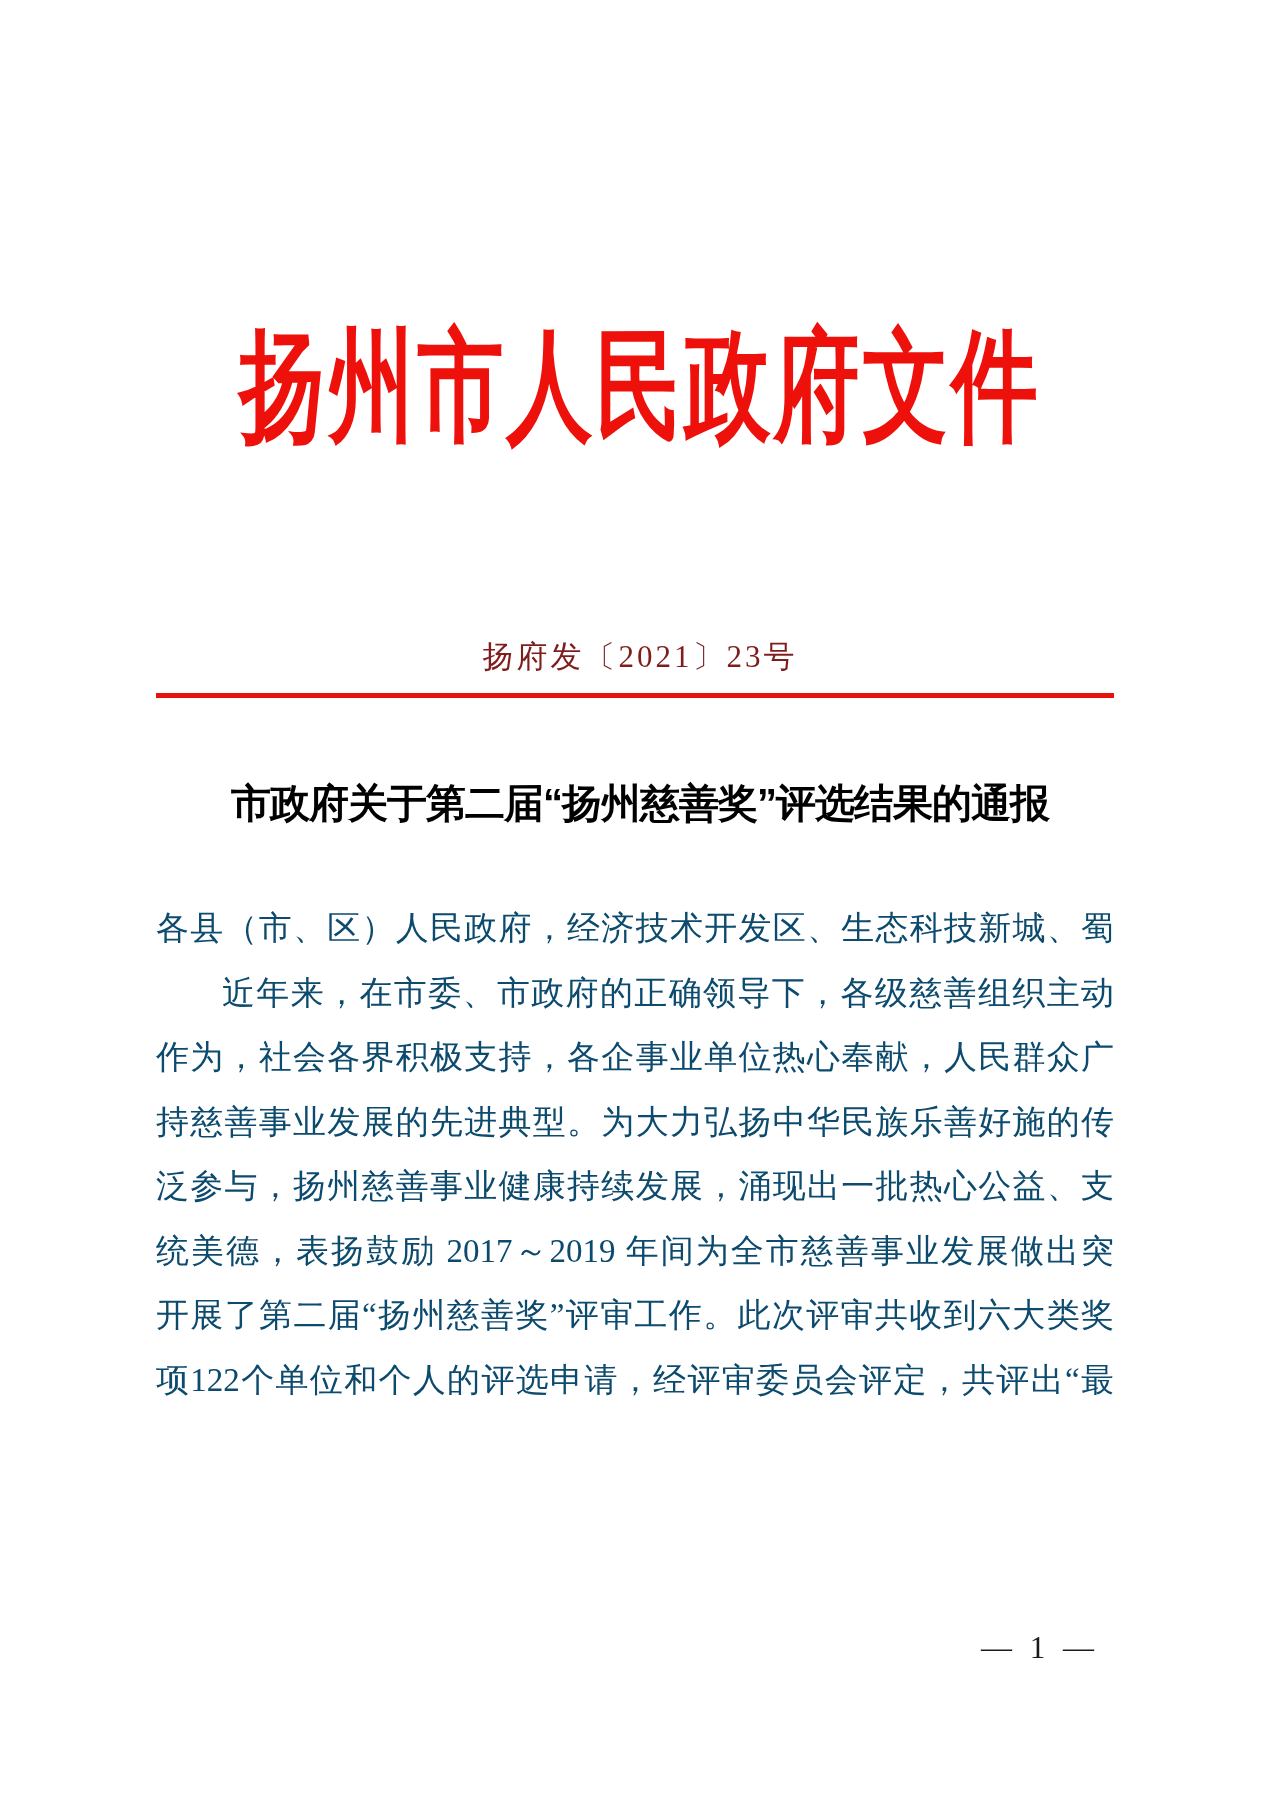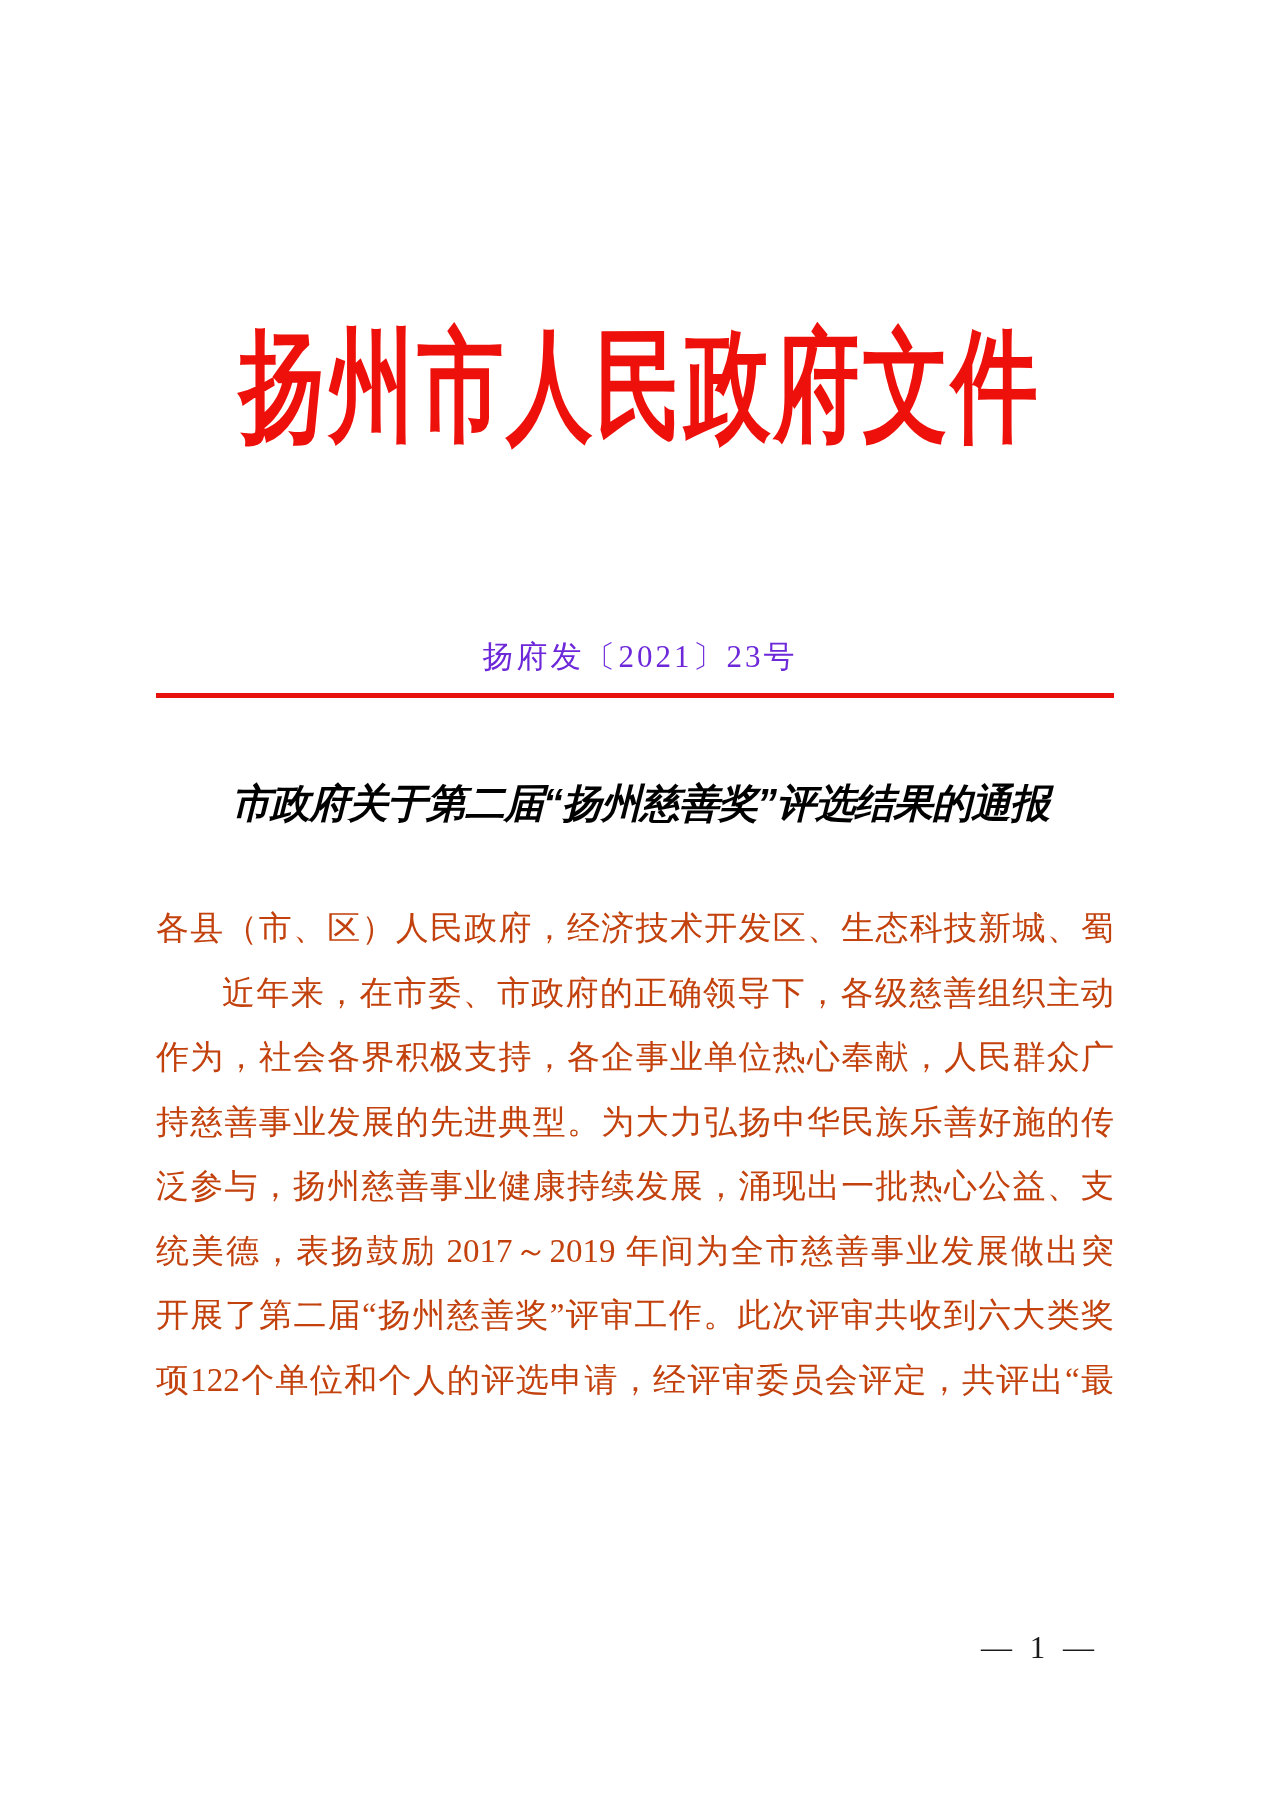--- a/index.html
+++ b/index.html
@@ -34,21 +34,21 @@
     white-space: nowrap;
   }
   .doc-number {
     position: absolute;
     top: 636px;
     left: 0;
     width: 100%;
     text-align: center;
     font-size: 31px;
     letter-spacing: 3px;
-    color: #6d28d9;
+    color: #7f1d1d;
   }
   .red-line {
     position: absolute;
     top: 693px;
     left: 156px;
     width: 958px;
     height: 5px;
     background: #e8120c;
   }
   .doc-title {
@@ -56,29 +56,28 @@
     top: 776px;
     left: 80px;
     right: 80px;
     text-align: center;
     font-size: 40px;
     font-weight: bold;
     letter-spacing: -1px;
     color: #000000;
     font-family: "Liberation Sans", "DejaVu Sans", sans-serif;
     white-space: nowrap;
-    font-style: italic;
   }
   .body-block {
     position: absolute;
     top: 896px;
     left: 156px;
     width: 958px;
     font-size: 33px;
-    color: #c2410c;
+    color: #0c4a6e;
   }
   .line {
     height: 64.5px;
     line-height: 64.5px;
     text-align: justify;
     text-align-last: justify;
     text-justify: inter-character;
     white-space: nowrap;
     overflow: visible;
   }

